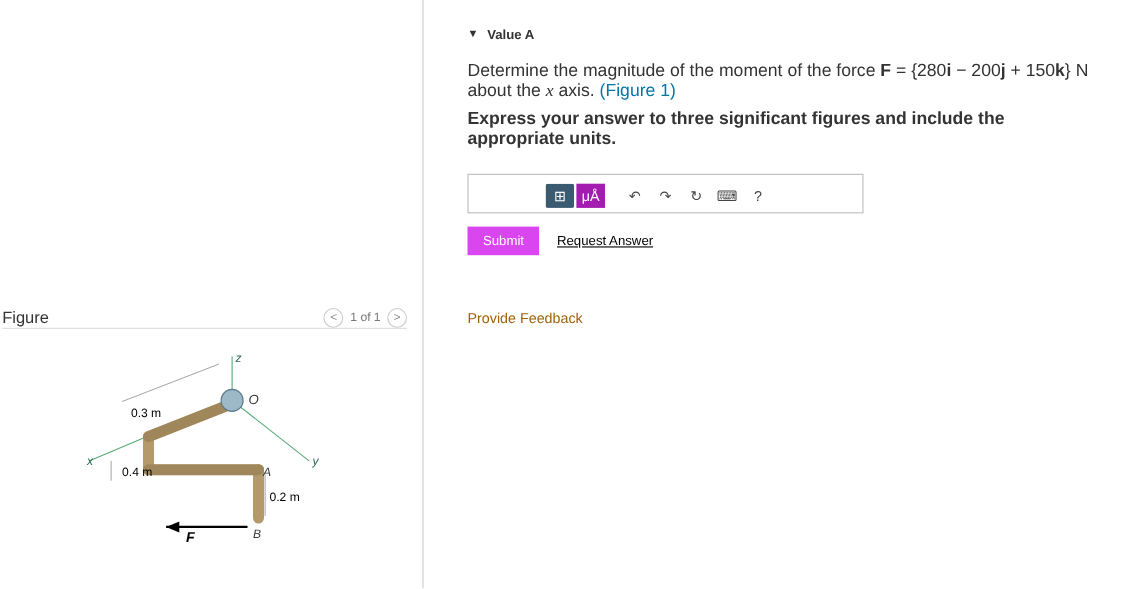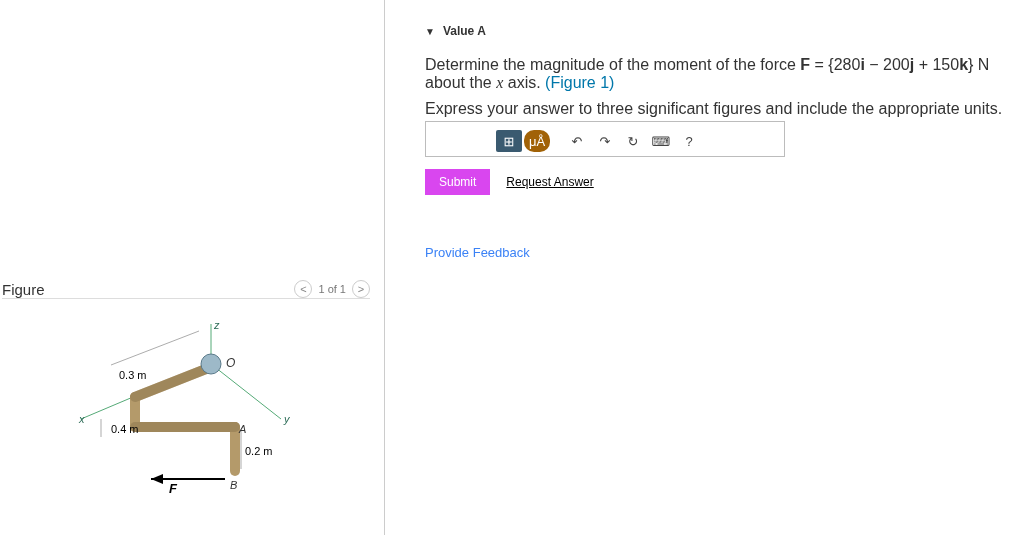--- a/index.html
+++ b/index.html
@@ -12,35 +12,35 @@
   .pager{display:flex;align-items:center;gap:6px;color:#777;font-size:11px}
   .pager .circ{display:inline-flex;align-items:center;justify-content:center;width:18px;height:18px;border:1px solid #ccc;border-radius:50%;color:#888;font-size:11px;cursor:pointer}
   .fig-img{margin-top:20px;width:290px;height:180px;align-self:center;position:relative}
   .fig-img svg{width:100%;height:100%}
   .part-head{display:flex;align-items:center;gap:8px;font-weight:bold;padding:14px 0 10px 20px}
   .part-head .caret{font-size:10px}
   .q-body{padding:0 0 0 20px}
   .q-text{font-size:16px;margin:8px 0 6px}
   .q-text b{font-weight:bold}
   .f-link{color:#0077aa;cursor:pointer}
-  .bold-inst{font-weight:normal;margin-bottom:3px}
+  .bold-inst{font-weight:bold;margin-bottom:22px}
   .ans-box{border:1px solid #bcbcbc;padding:0;display:inline-block;min-width:360px}
   .toolbar{display:flex;align-items:center;gap:2px;padding:8px 12px 4px 70px}
   .tbtn{width:26px;height:22px;display:inline-flex;align-items:center;justify-content:center;border:1px solid transparent;font-size:13px;cursor:pointer;color:#444}
   .tbtn.dark{background:#3a5a70;color:#fff;border-radius:2px}
-  .tbtn.dark2{background:#a16207;color:#fff;border-radius:10px}
+  .tbtn.dark2{background:#a21caf;color:#fff;border-radius:0}
   .ans-row{display:flex;align-items:center;gap:6px;padding:10px 16px 14px}
   .ans-row .lab{font-style:italic;font-family:"Times New Roman",serif;font-size:14px}
   .inp{border:1px solid #999;height:26px;padding:2px 6px;font-family:"Times New Roman",serif;font-style:italic;color:#999;font-size:14px}
   .inp.val{width:80px}
   .inp.unit{width:70px}
   .submit-row{margin-top:12px;display:flex;align-items:center;gap:16px}
   .submit-btn{background:#d946ef;color:#fff;border:none;padding:6px 14px;font-size:12px;cursor:pointer}
   .req-ans{color:#000000;text-decoration:underline;font-size:12px;cursor:pointer}
-  .feedback{color:#3b82f6;margin-top:50px;font-size:13px;cursor:pointer}
+  .feedback{color:#a16207;margin-top:50px;font-size:13px;cursor:pointer}
   .serif-i{font-family:"Times New Roman",serif;font-style:italic}
 </style>
 </head>
 <body>
 
 <div class="page">
   <div class="left">
     <div class="fig-head">
       <h3>Figure</h3>
       <div class="pager">

